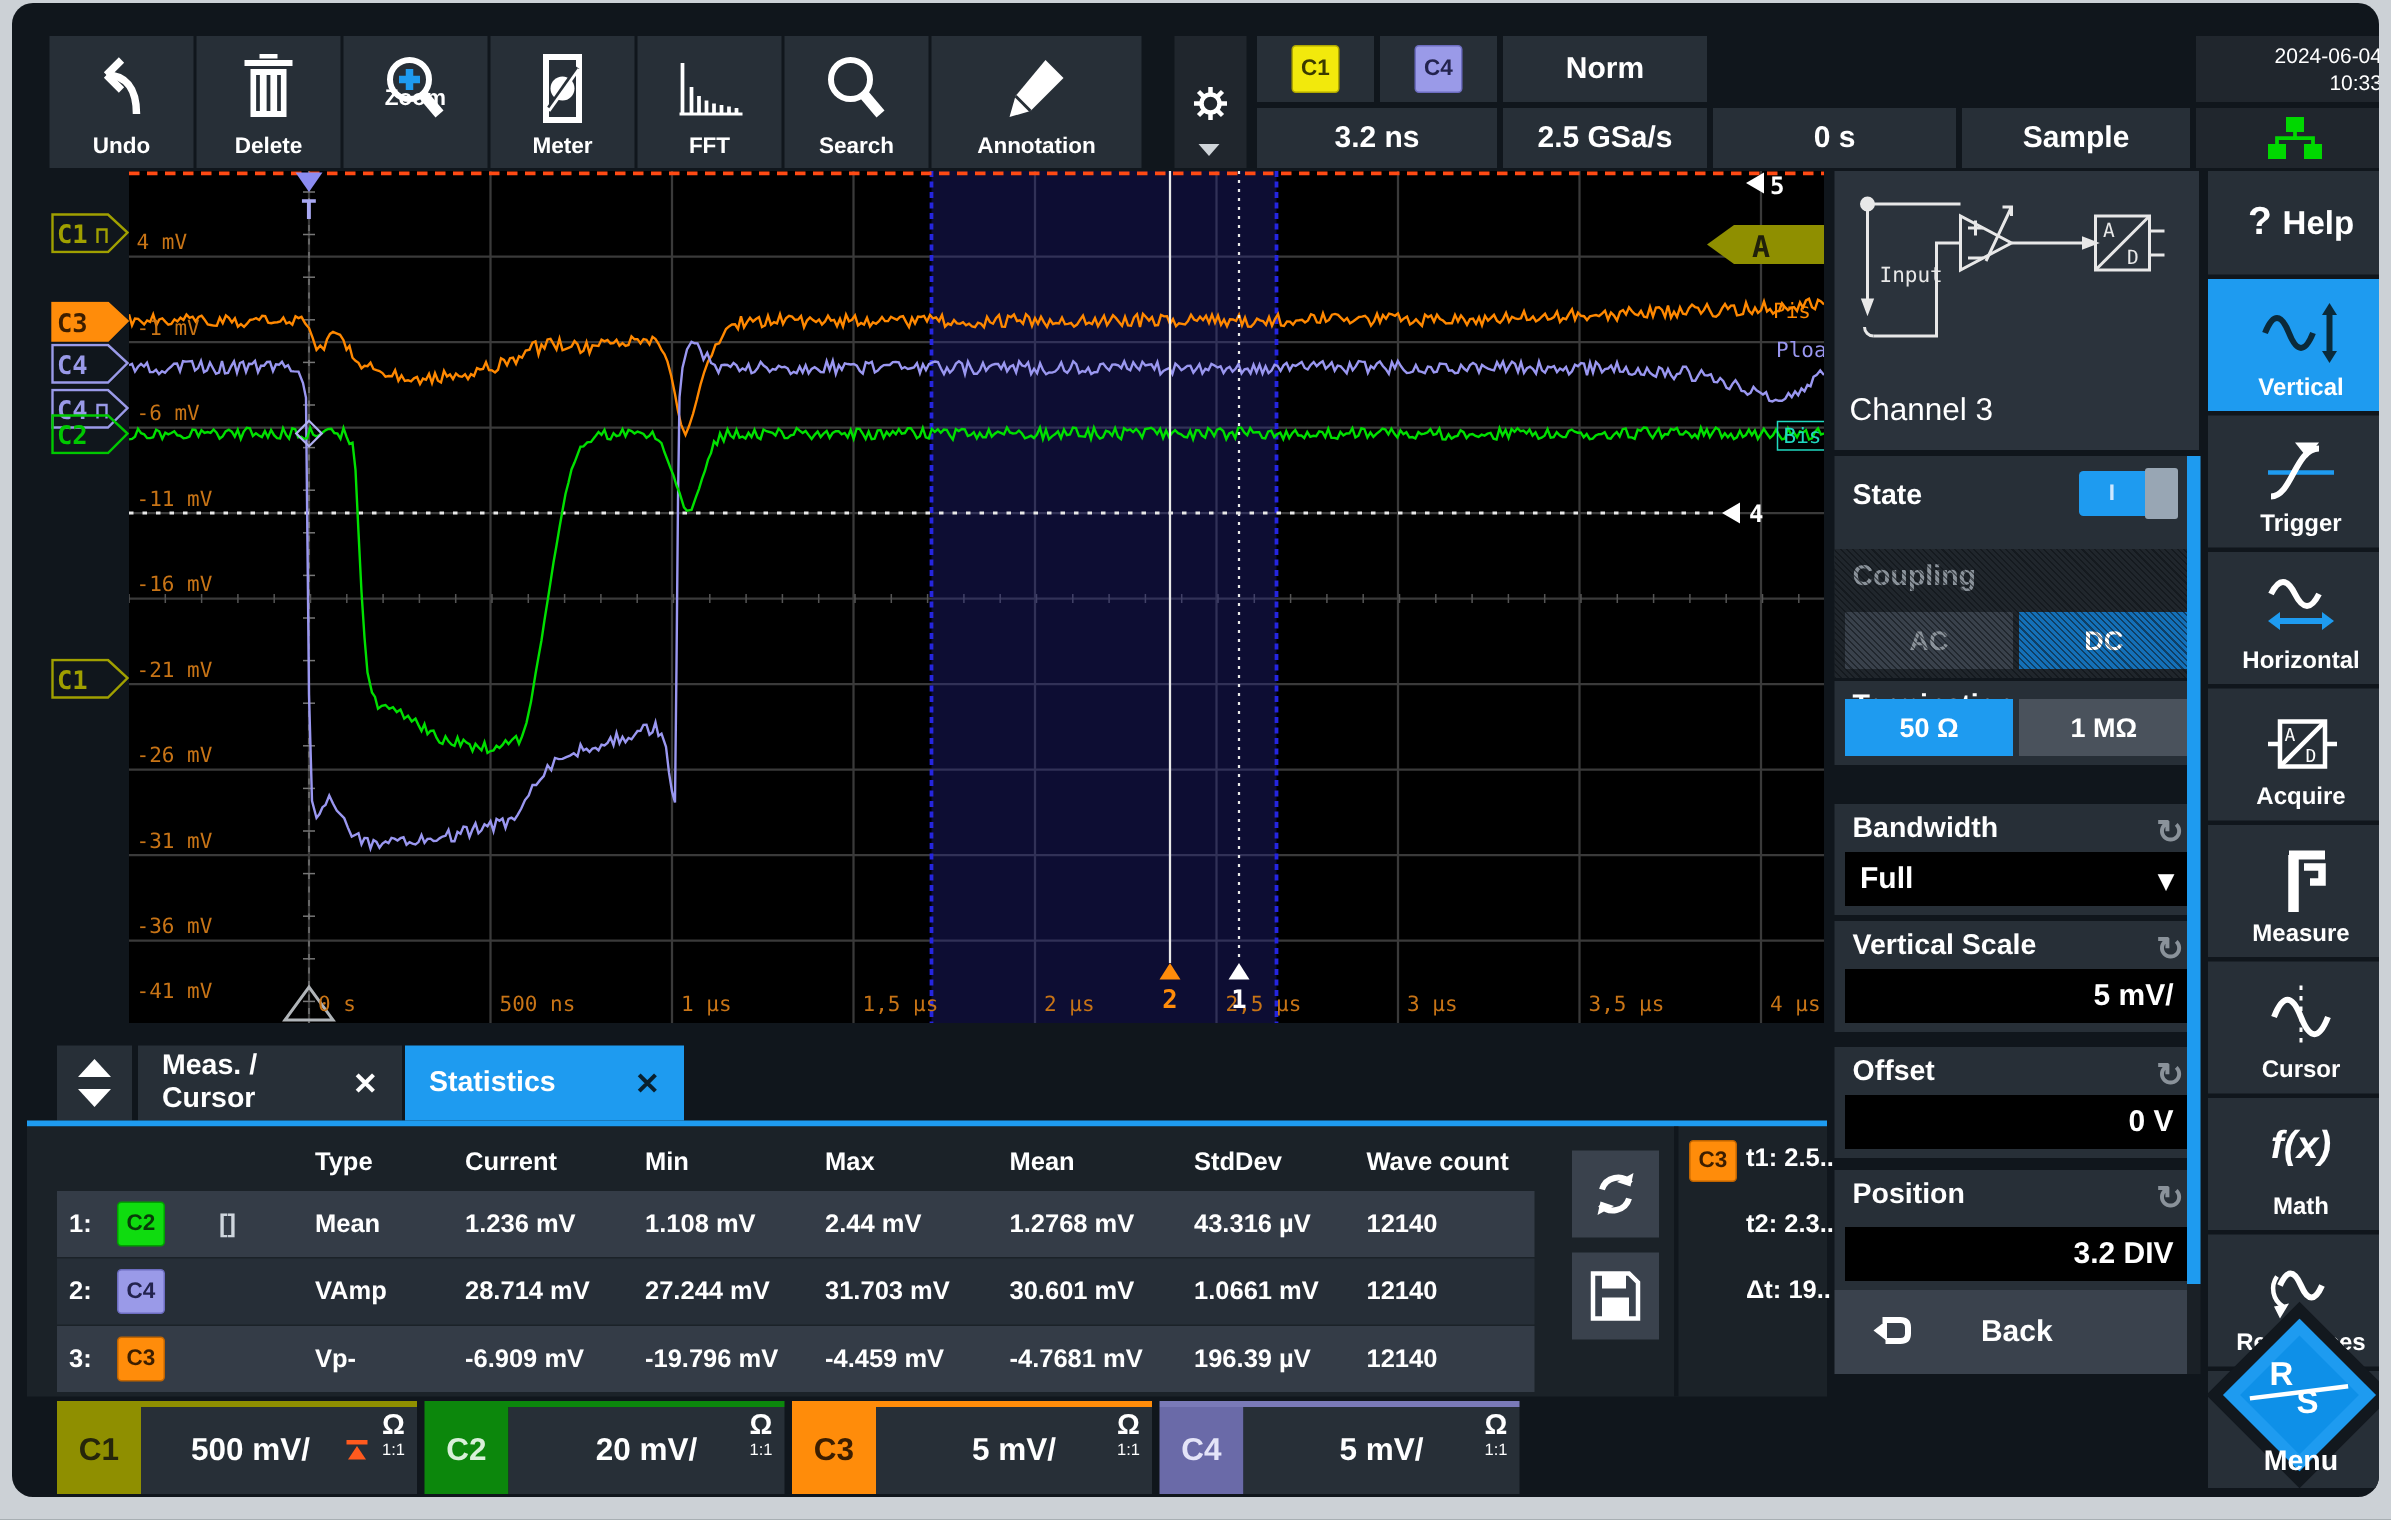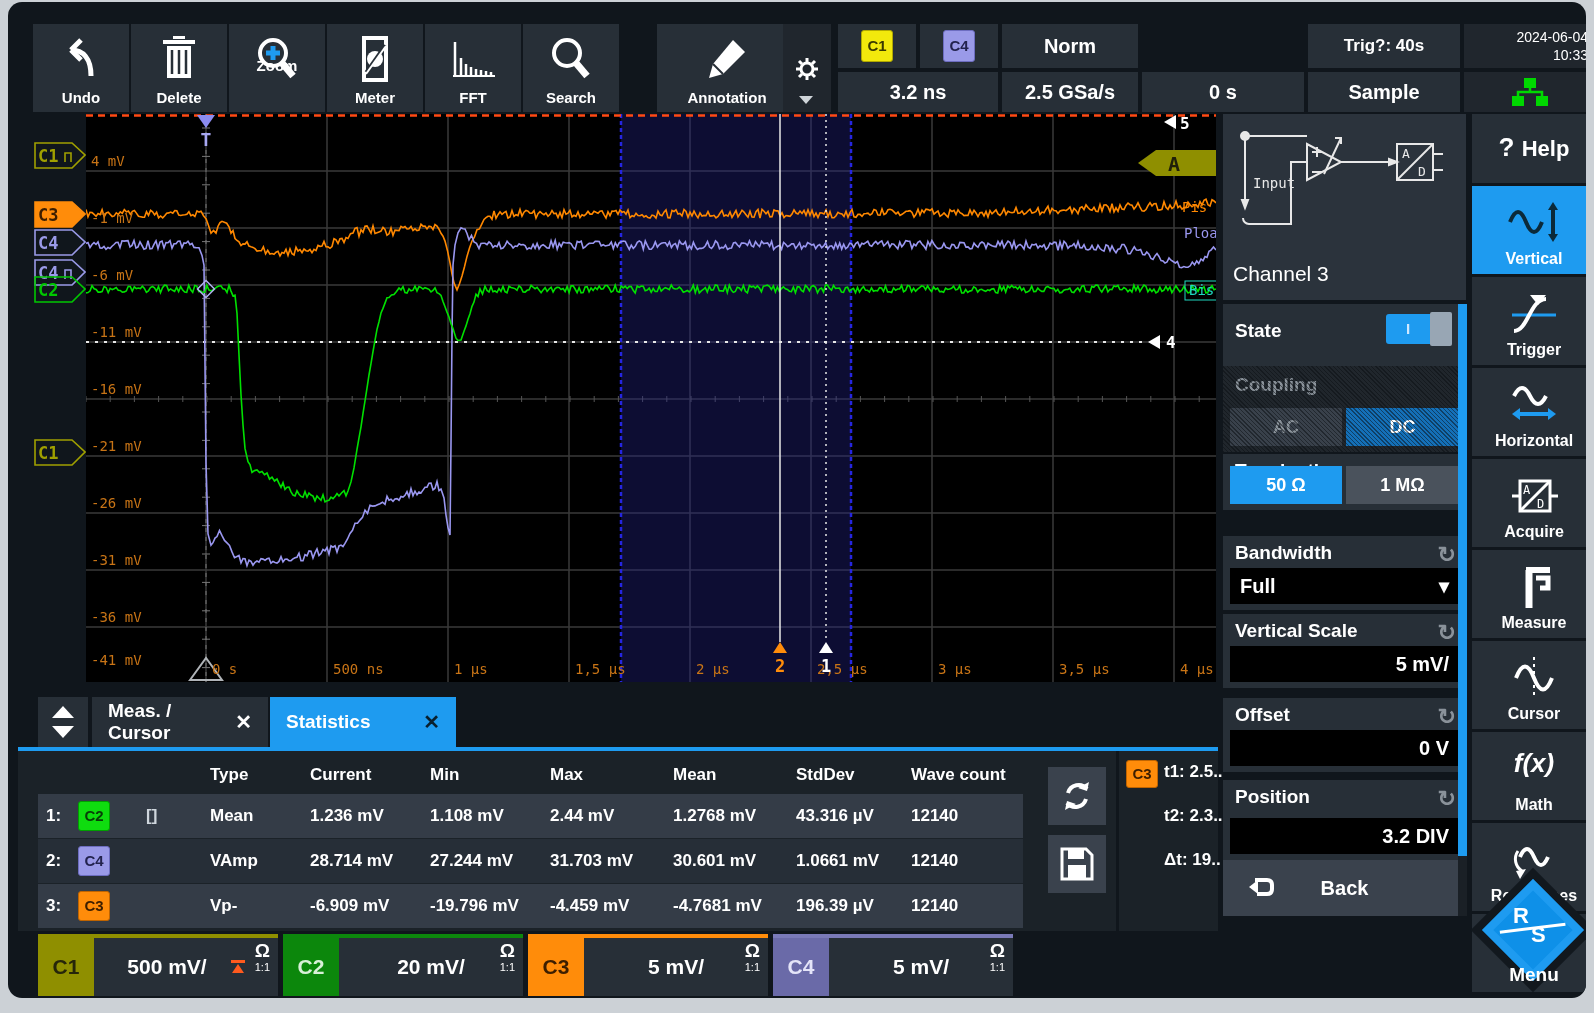--- a/index.html
+++ b/index.html
@@ -105,21 +105,21 @@
           </svg></span>
     <span class="tlabel">FFT</span>
   </div>
   <div class="tbtn" style="left:515px;width:96px;">
     <span class="ico"><svg width="44" height="46" viewBox="0 0 44 46">
             <circle cx="18" cy="17" r="13" fill="none" stroke="#fff" stroke-width="4"></circle>
             <path d="M27 27 L38 40" stroke="#fff" stroke-width="7"></path>
           </svg></span>
     <span class="tlabel">Search</span>
   </div>
-  <div class="tbtn" style="left:613px;width:140px;margin-left:36px;">
+  <div class="tbtn" style="left:613px;width:140px;">
     <span class="ico"><svg width="44" height="46" viewBox="0 0 44 46">
             <path d="M28 4 L40 16 L18 38 L4 42 L8 28 Z" fill="#fff"></path>
             <path d="M8 28 L18 38" stroke="#272f37" stroke-width="2"></path>
           </svg></span>
     <span class="tlabel">Annotation</span>
   </div>
   <div class="abs" style="left:775px;top:22px;width:48px;height:88px;background:#20262d;">
     <svg class="abs" style="left:11px;top:32px;" width="26" height="26" viewBox="0 0 26 26">
           <g stroke="#fff" stroke-width="3">
             <circle cx="13" cy="13" r="6" fill="none"></circle>
@@ -130,21 +130,20 @@
     <div class="abs" style="left:16px;top:72px;width:0;height:0;border-left:7px solid transparent;border-right:7px solid transparent;border-top:8px solid #cfd4d9;"></div>
   </div>
 
   <div class="cell" style="left:830px;top:22px;width:78px;height:44px;">
         <span class="badge badge-c1" style="width:30px;height:30px;line-height:30px;font-size:15px;">C1</span>
       </div>
   <div class="cell" style="left:912px;top:22px;width:78px;height:44px;">
         <span class="badge badge-c4" style="width:30px;height:30px;line-height:30px;font-size:15px;">C4</span>
       </div>
   <div class="cell" style="left:994px;top:22px;width:136px;height:44px;">Norm</div>
-  <div class="cell" style="left:1300px;top:22px;width:152px;height:44px;font-size:17px;">Trig?: 40s</div>
   <div class="cell" style="left:830px;top:70px;width:160px;height:40px;">3.2 ns</div>
   <div class="cell" style="left:994px;top:70px;width:136px;height:40px;">2.5 GSa/s</div>
   <div class="cell" style="left:1134px;top:70px;width:162px;height:40px;">0 s</div>
   <div class="cell" style="left:1300px;top:70px;width:152px;height:40px;">Sample</div>
   <div class="datecell" style="left:1456px;top:22px;width:132px;height:44px;">
     <div>2024-06-04</div>
     <div>10:33</div>
   </div>
   <div class="abs" style="left:1456px;top:70px;width:132px;height:40px;background:#20262d;display:flex;align-items:center;justify-content:center;">
     <svg width="38" height="30" viewBox="0 0 38 30">

